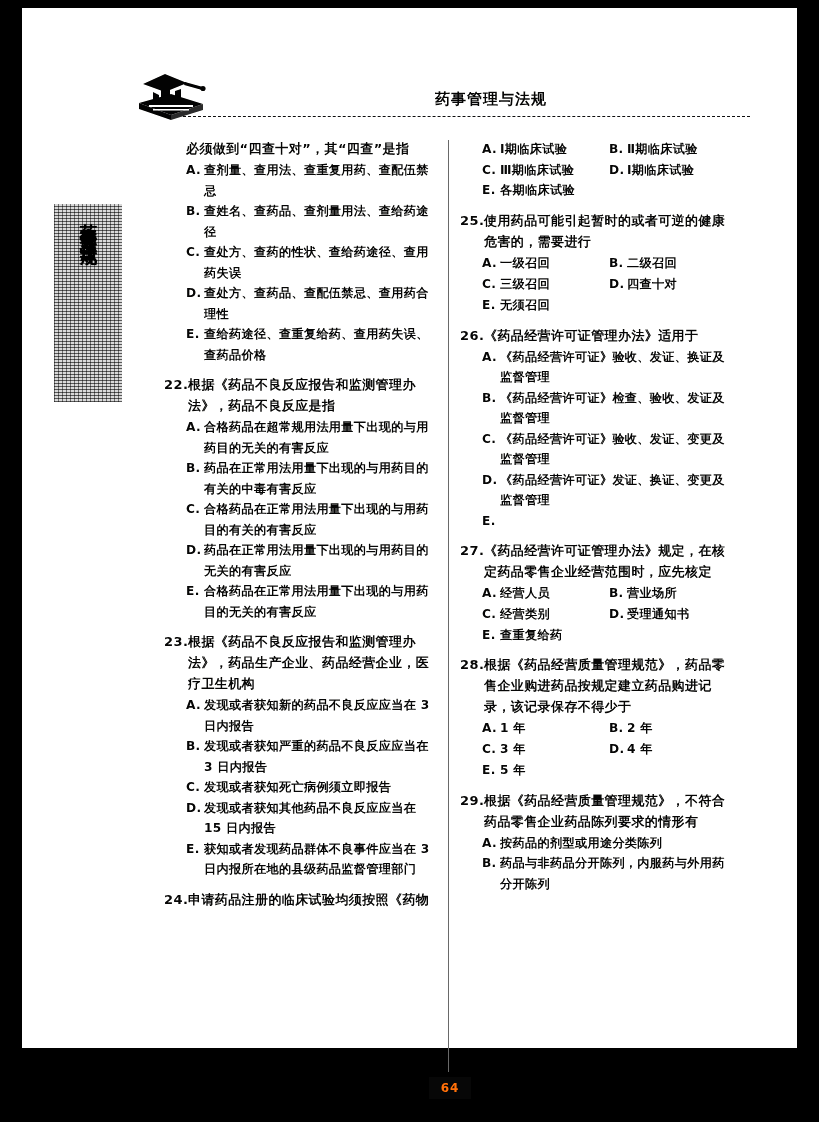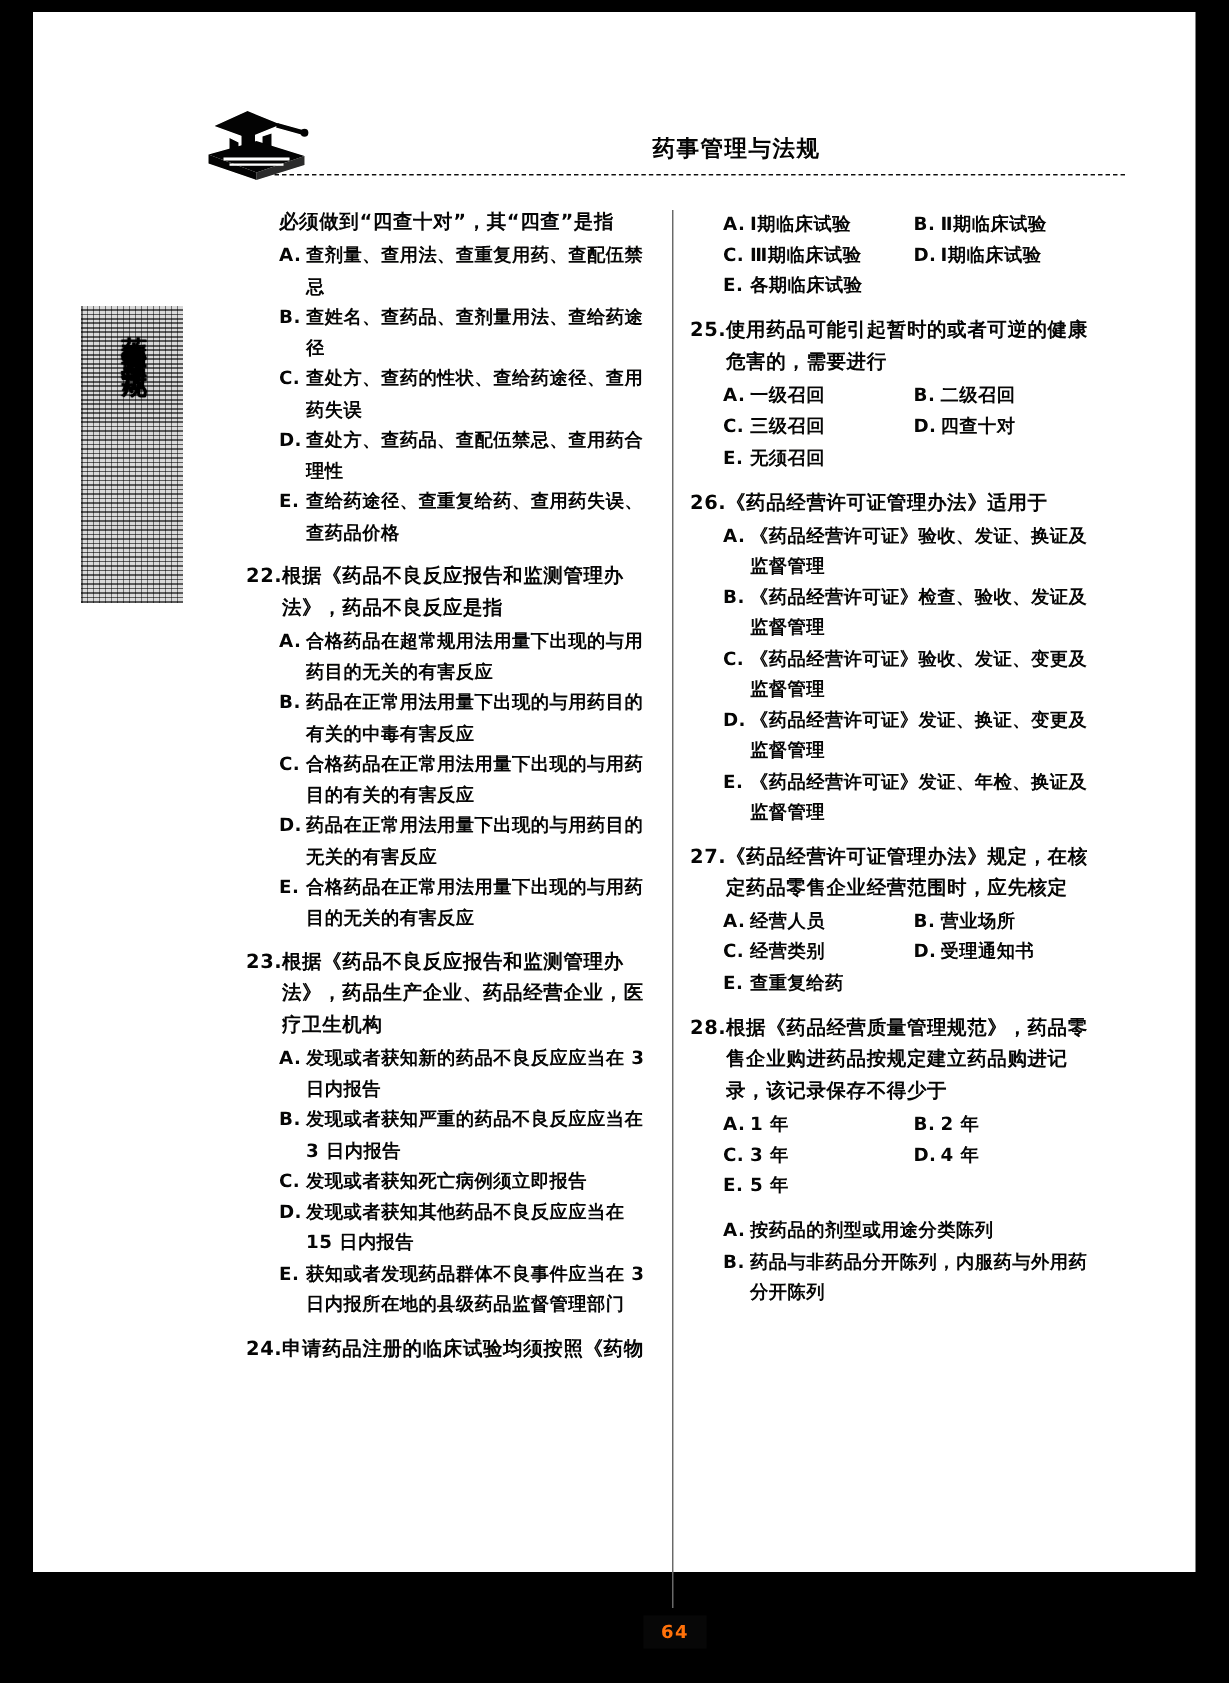--- a/index.html
+++ b/index.html
@@ -348,21 +348,20 @@
             <div class="opt">
               <span class="opt-let">C.</span>
               <span class="opt-text">《药品经营许可证》验收、发证、变更及监督管理</span>
             </div>
             <div class="opt">
               <span class="opt-let">D.</span>
               <span class="opt-text">《药品经营许可证》发证、换证、变更及监督管理</span>
             </div>
             <div class="opt">
               <span class="opt-let">E.</span>
-              <span class="opt-text">《药品经营许可证》发证、年检、换证及监督管理</span>
             </div>
           </div>
         </div>
         <div class="q">
           <div class="q-stem">
             <span class="q-num">27.</span>
             <span class="q-stem-text">《药品经营许可证管理办法》规定，在核定药品零售企业经营范围时，应先核定</span>
           </div>
           <div class="opts">
             <div class="opt-row">
@@ -421,20 +420,24 @@
             </div>
             <div class="opt-row">
               <div class="opt-cell a">
                 <span class="opt-let">E.</span>
                 <span class="opt-text">5 年</span>
               </div>
             </div>
           </div>
         </div>
         <div class="q">
+          <div class="q-stem">
+            <span class="q-num">29.</span>
+            <span class="q-stem-text">根据《药品经营质量管理规范》，不符合药品零售企业药品陈列要求的情形有</span>
+          </div>
           <div class="opts">
             <div class="opt">
               <span class="opt-let">A.</span>
               <span class="opt-text">按药品的剂型或用途分类陈列</span>
             </div>
             <div class="opt">
               <span class="opt-let">B.</span>
               <span class="opt-text">药品与非药品分开陈列，内服药与外用药分开陈列</span>
             </div>
           </div>

